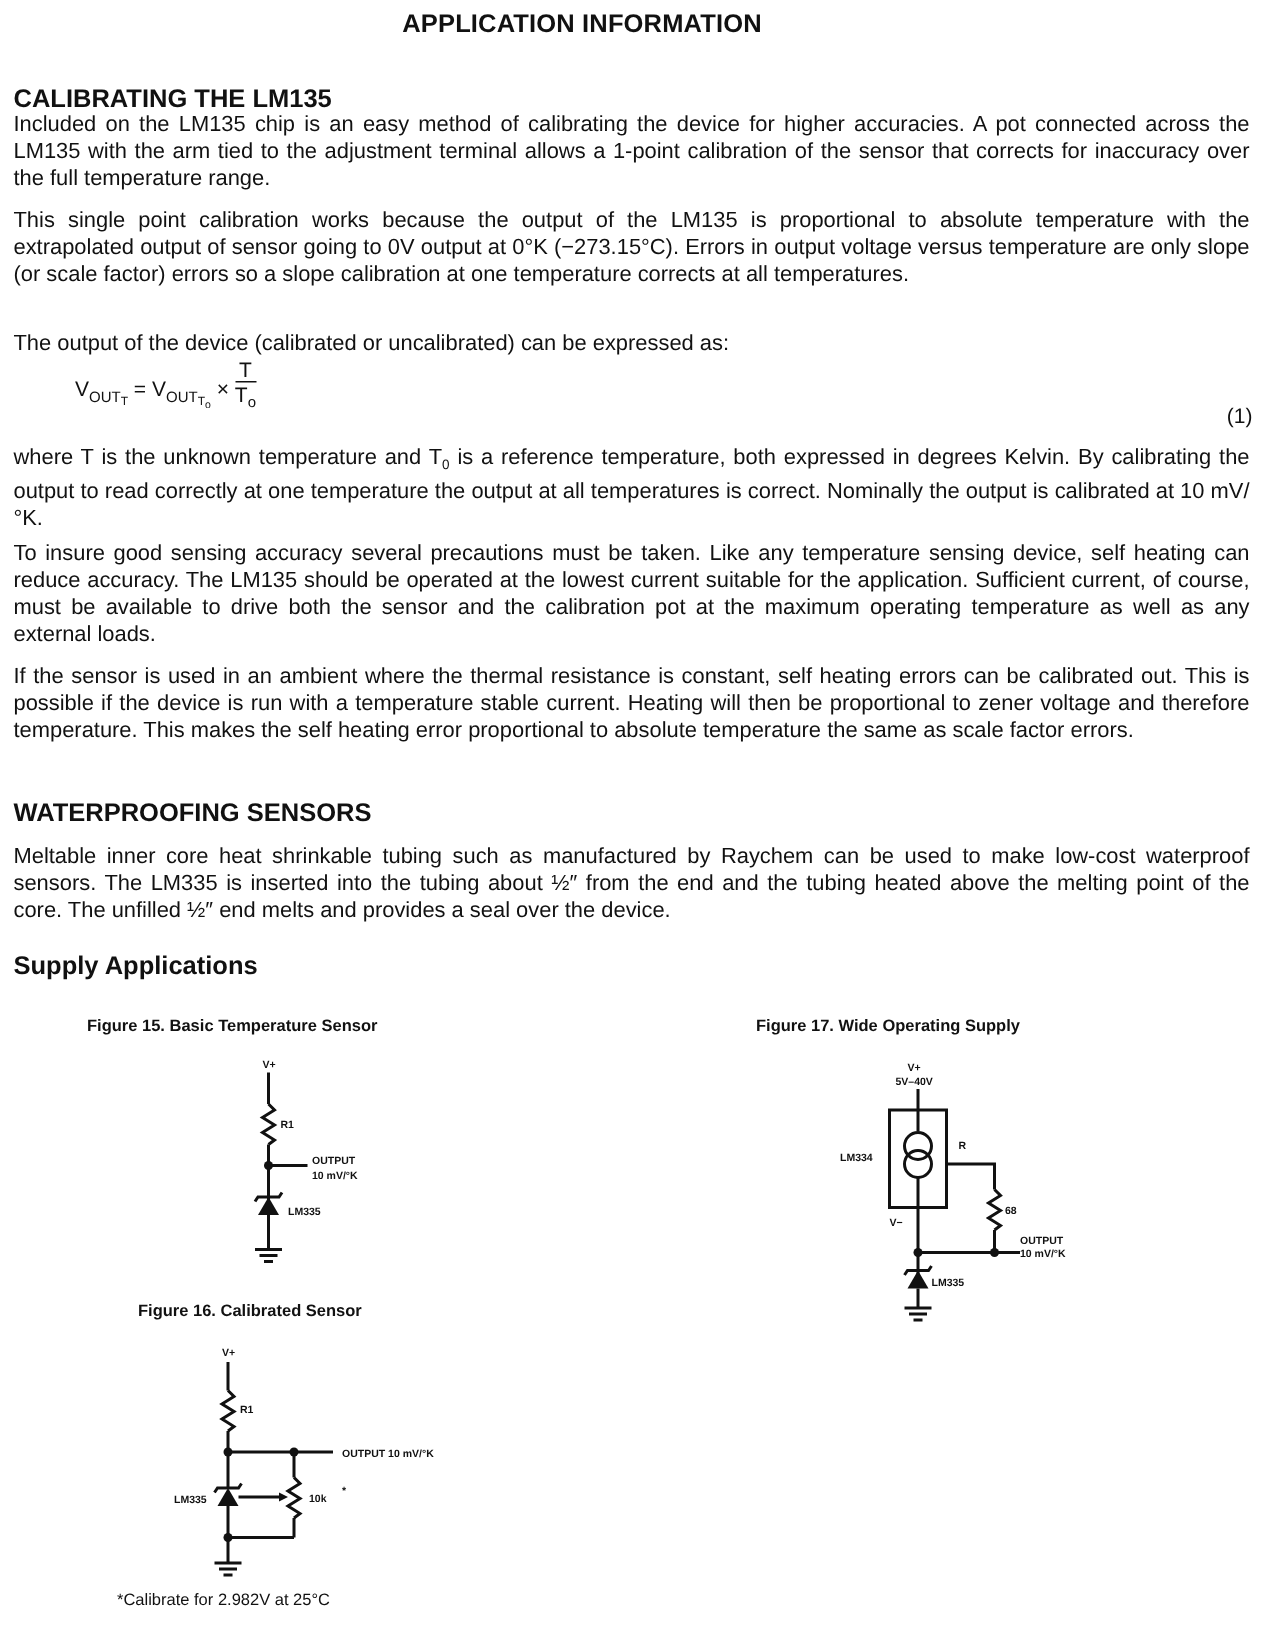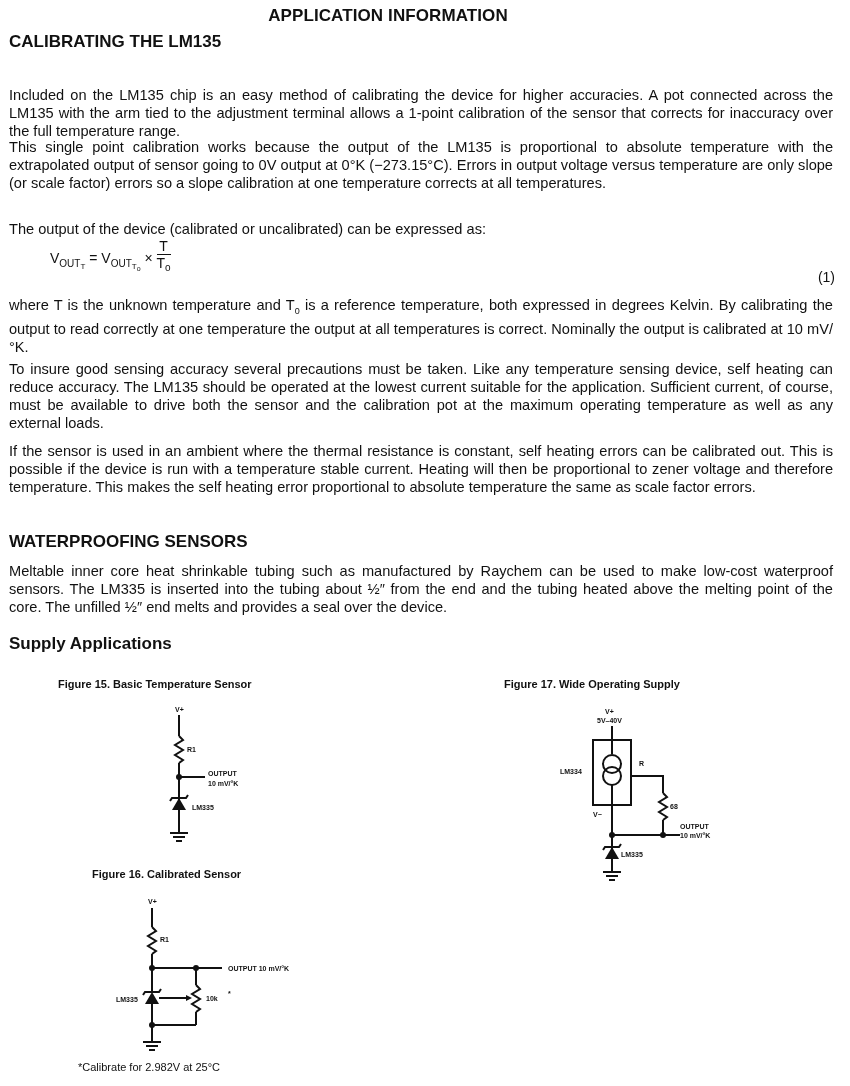--- a/index.html
+++ b/index.html
@@ -20,22 +20,22 @@
   .fig-caption { position: absolute; font-weight: bold; font-size: 11px; }
   .footnote { position: absolute; left: 78px; top: 1061px; font-size: 11px; }
   svg text { font-family: "Liberation Sans", sans-serif; font-weight: bold; font-size: 7px; fill: #111; }
   svg .wire { stroke: #111; stroke-width: 2; fill: none; }
 </style>
 </head>
 <body>
 
 <div class="page-title">APPLICATION INFORMATION</div>
 
-<div class="h2" style="top:32px;">CALIBRATING THE LM135</div>
-<div class="para" style="top:86px;">Included on the LM135 chip is an easy method of calibrating the device for higher accuracies. A pot connected across the LM135 with the arm tied to the adjustment terminal allows a 1-point calibration of the sensor that corrects for inaccuracy over the full temperature range.</div>
+<div class="h2" style="top:56px;">CALIBRATING THE LM135</div>
+<div class="para" style="top:74px;">Included on the LM135 chip is an easy method of calibrating the device for higher accuracies. A pot connected across the LM135 with the arm tied to the adjustment terminal allows a 1-point calibration of the sensor that corrects for inaccuracy over the full temperature range.</div>
 <div class="para" style="top:138px;">This single point calibration works because the output of the LM135 is proportional to absolute temperature with the extrapolated output of sensor going to 0V output at 0°K (−273.15°C). Errors in output voltage versus temperature are only slope (or scale factor) errors so a slope calibration at one temperature corrects at all temperatures.</div>
 <div class="para" style="top:220px;">The output of the device (calibrated or uncalibrated) can be expressed as:</div>
 
 <div class="eq">
   <span>V</span><span class="sub"><span>OUT</span><span class="sub2">T</span></span>
   <span>=</span>
   <span>V</span><span class="sub"><span>OUT</span><span class="sub2">T</span><span class="sub2" style="font-size:7px;top:4px;">o</span></span>
   <span>×</span>
   <span class="frac">
     <span class="num">T</span>

